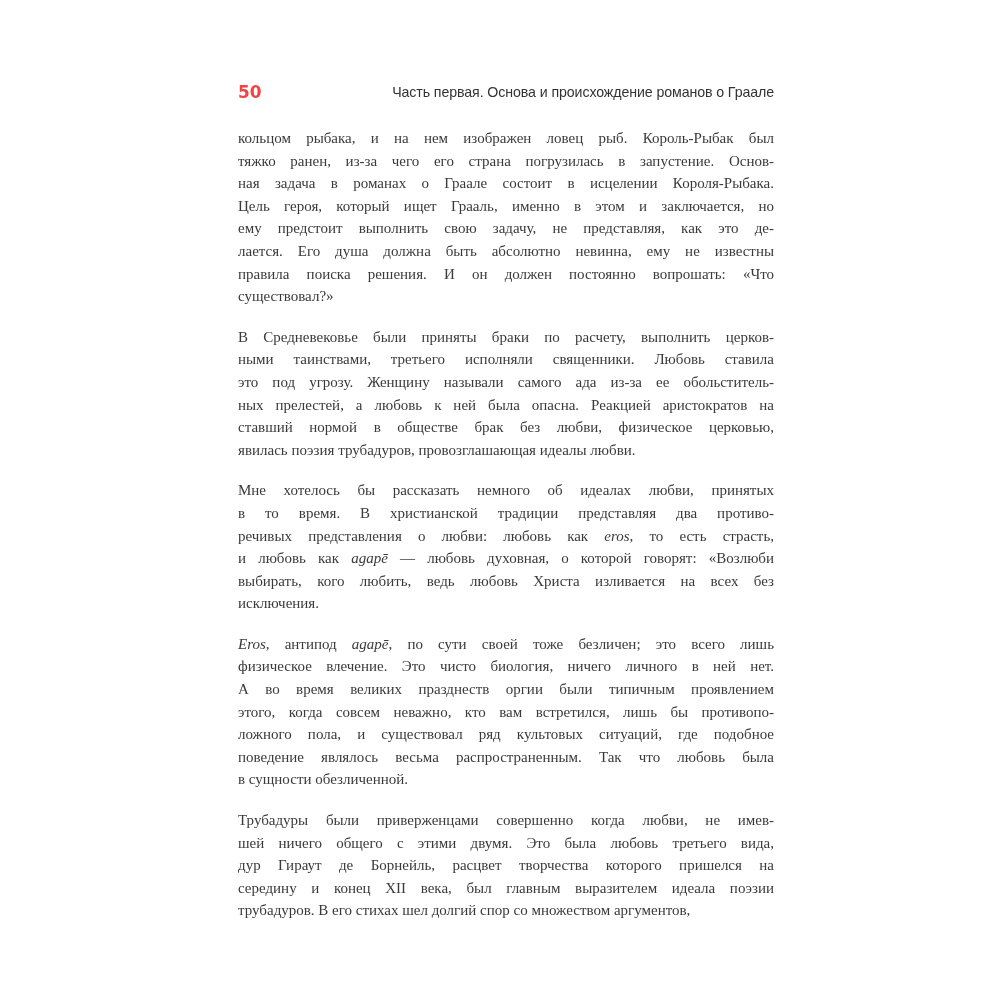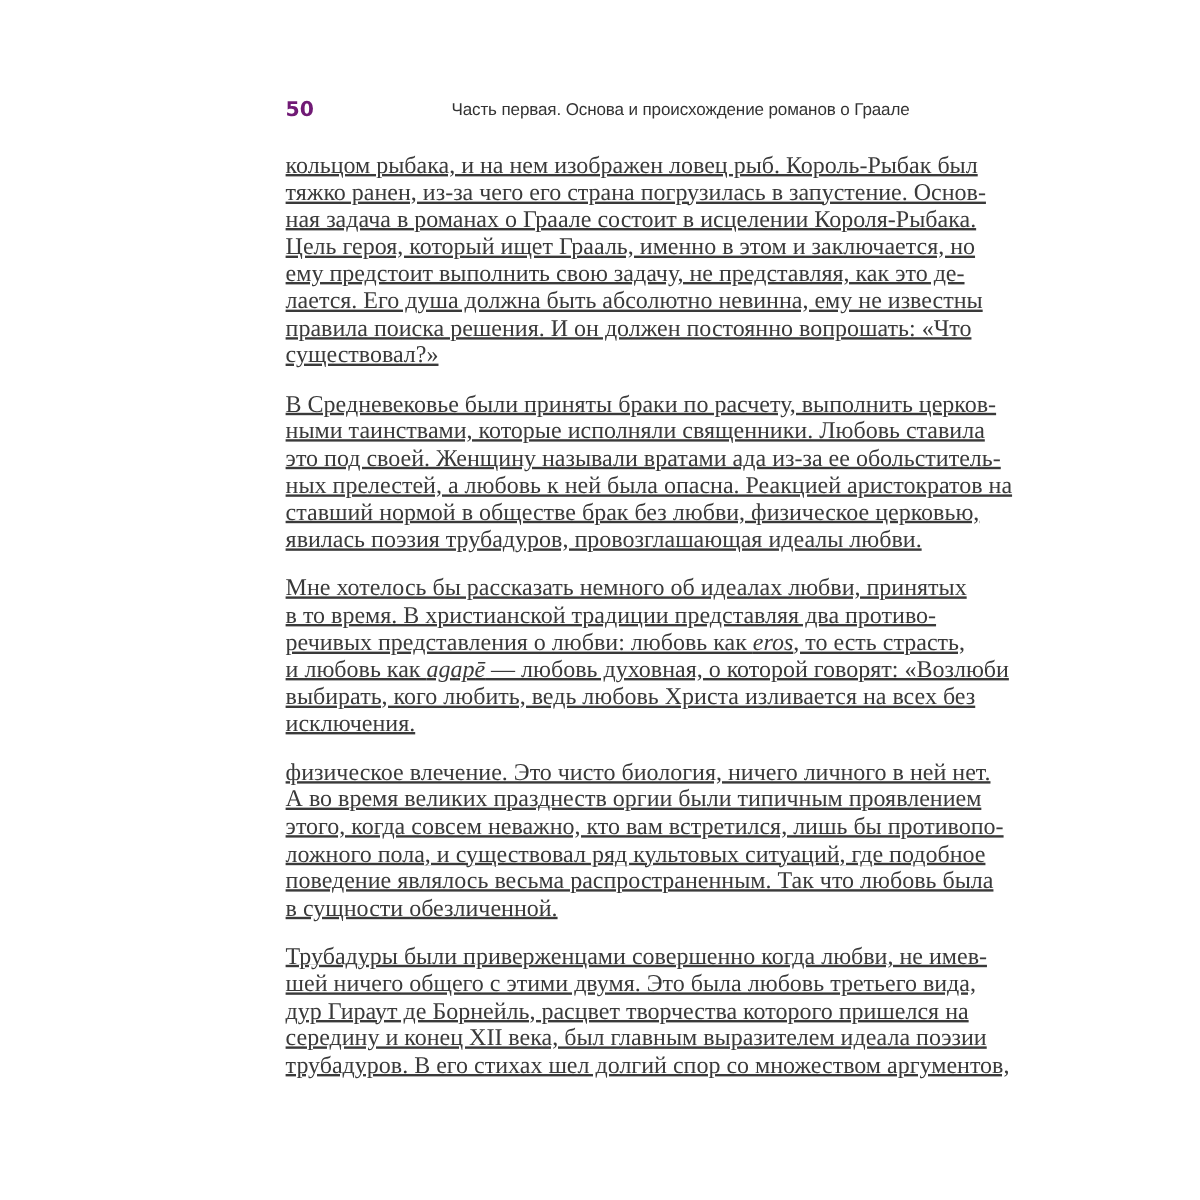--- a/index.html
+++ b/index.html
@@ -2,30 +2,30 @@
 <html><head>
 <meta charset="utf-8">
 <style>
   html, body { margin: 0; padding: 0; background: #ffffff; }
   body { width: 1000px; height: 1000px; position: relative; overflow: hidden; }
   .page { position: absolute; left: 0; top: 0; width: 1000px; height: 1000px; background: #ffffff; }
   .header { position: absolute; left: 238px; top: 80px; width: 536px; height: 24px; }
   .page-number {
     position: absolute; left: 0; top: 0;
     font-family: "DejaVu Sans", sans-serif; font-weight: bold;
-    font-size: 17px; color: #701a75; line-height: 24px;
+    font-size: 17px; color: #ef4444; line-height: 24px;
   }
   .running-head {
-    position: absolute; right: 16px; top: 0;
+    position: absolute; right: 0; top: 0;
     font-family: "Liberation Sans", sans-serif;
     font-size: 14.2px; color: #333333; line-height: 24px; letter-spacing: -0.1px;
   }
   .body-text {
     position: absolute; left: 238px; top: 127px; width: 536px;
-    font-family: "Liberation Serif", serif; font-size: 20px; color: #3a3a3a; text-decoration: underline;
+    font-family: "Liberation Serif", serif; font-size: 15px; color: #3a3a3a;
   }
   .para { margin: 0 0 18px 0; }
   .line {
     display: block; height: 22.6px; line-height: 22.6px; white-space: nowrap;
     text-align: justify; text-align-last: justify;
   }
   .line.last { text-align-last: left; }
   .line i { font-style: italic; }
 </style>
 </head>
@@ -42,35 +42,36 @@
         <span class="line"><span>тяжко ранен, из-за чего его страна погрузилась в запустение. Основ-</span></span>
         <span class="line"><span>ная задача в романах о Граале состоит в исцелении Короля-Рыбака.</span></span>
         <span class="line"><span>Цель героя, который ищет Грааль, именно в этом и заключается, но</span></span>
         <span class="line"><span>ему предстоит выполнить свою задачу, не представляя, как это де-</span></span>
         <span class="line"><span>лается. Его душа должна быть абсолютно невинна, ему не известны</span></span>
         <span class="line"><span>правила поиска решения. И он должен постоянно вопрошать: «Что</span></span>
         <span class="line last"><span>существовал?»</span></span>
       </div>
       <div class="para">
         <span class="line"><span>В Средневековье были приняты браки по расчету, выполнить церков-</span></span>
-        <span class="line"><span>ными таинствами, которые исполняли священники. Любовь ставила</span></span>
-        <span class="line"><span>это под своей. Женщину называли вратами ада из-за ее обольститель-</span></span>
+        <span class="line"><span>ными таинствами, третьего исполняли священники. Любовь ставила</span></span>
+        <span class="line"><span>это под угрозу. Женщину называли самого ада из-за ее обольститель-</span></span>
         <span class="line"><span>ных прелестей, а любовь к ней была опасна. Реакцией аристократов на</span></span>
         <span class="line"><span>ставший нормой в обществе брак без любви, физическое церковью,</span></span>
         <span class="line last"><span>явилась поэзия трубадуров, провозглашающая идеалы любви.</span></span>
       </div>
       <div class="para">
         <span class="line"><span>Мне хотелось бы рассказать немного об идеалах любви, принятых</span></span>
         <span class="line"><span>в то время. В христианской традиции представляя два противо-</span></span>
         <span class="line"><span>речивых представления о любви: любовь как </span><i>eros</i><span>, то есть страсть,</span></span>
         <span class="line"><span>и любовь как </span><i>agapē</i><span> — любовь духовная, о которой говорят: «Возлюби</span></span>
         <span class="line"><span>выбирать, кого любить, ведь любовь Христа изливается на всех без</span></span>
         <span class="line last"><span>исключения.</span></span>
       </div>
       <div class="para">
+        <span class="line"><span></span><i>Eros</i><span>, антипод </span><i>agapē,</i><span> по сути своей тоже безличен; это всего лишь</span></span>
         <span class="line"><span>физическое влечение. Это чисто биология, ничего личного в ней нет.</span></span>
         <span class="line"><span>А во время великих празднеств оргии были типичным проявлением</span></span>
         <span class="line"><span>этого, когда совсем неважно, кто вам встретился, лишь бы противопо-</span></span>
         <span class="line"><span>ложного пола, и существовал ряд культовых ситуаций, где подобное</span></span>
         <span class="line"><span>поведение являлось весьма распространенным. Так что любовь была</span></span>
         <span class="line last"><span>в сущности обезличенной.</span></span>
       </div>
       <div class="para">
         <span class="line"><span>Трубадуры были приверженцами совершенно когда любви, не имев-</span></span>
         <span class="line"><span>шей ничего общего с этими двумя. Это была любовь третьего вида,</span></span>

